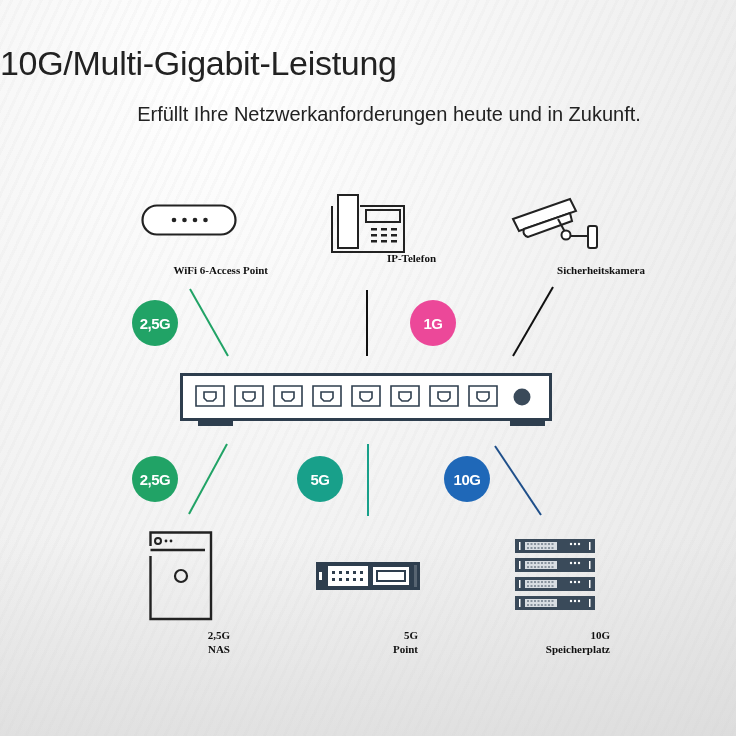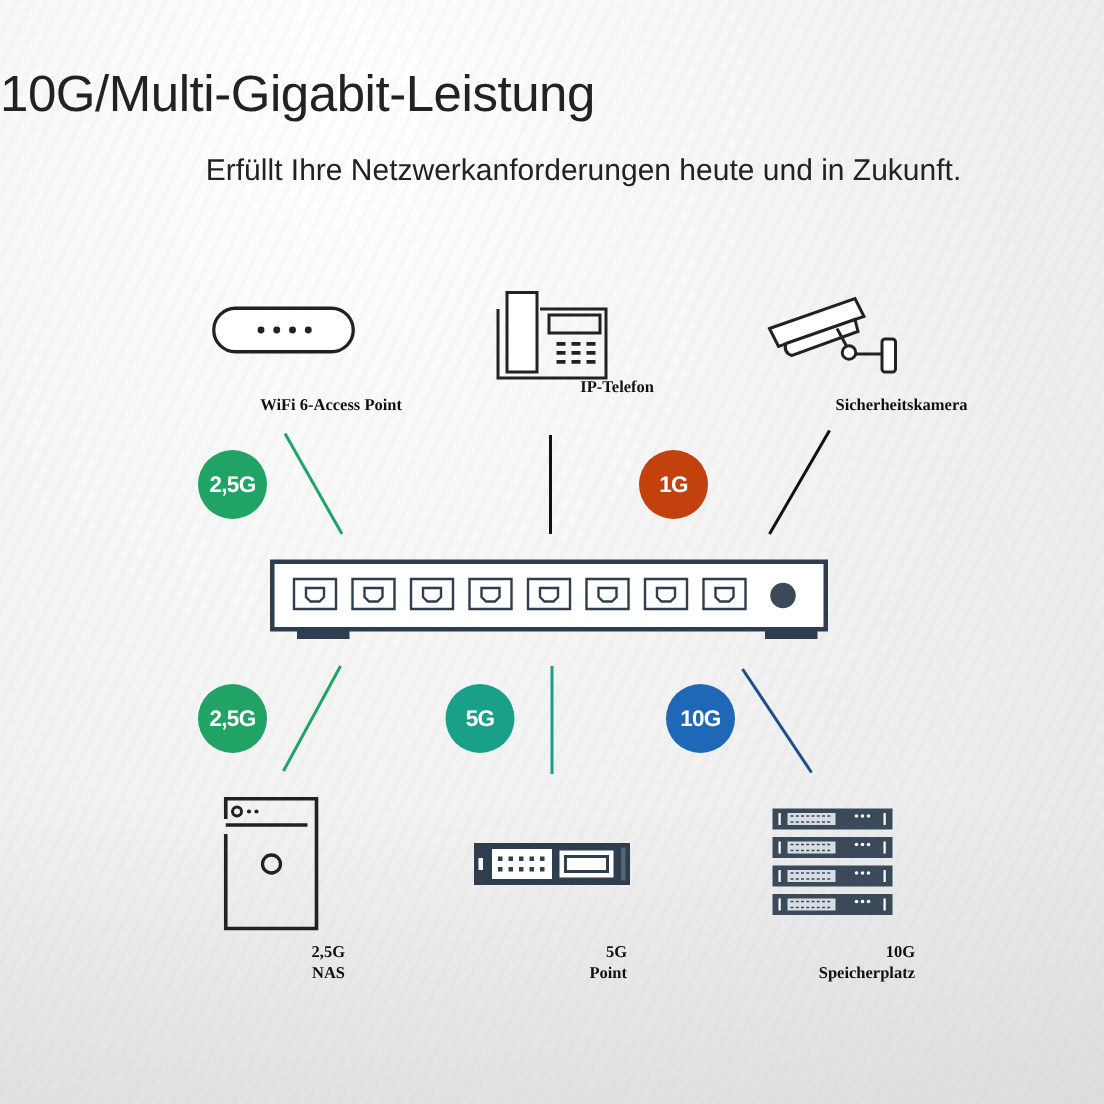--- a/index.html
+++ b/index.html
@@ -72,21 +72,21 @@
 <svg class="abs" style="left:0;top:0" width="736" height="736">
   <line x1="190" y1="289" x2="228" y2="356" stroke="#21a366" stroke-width="2"></line>
   <line x1="367" y1="290" x2="367" y2="356" stroke="#111" stroke-width="2"></line>
   <line x1="553" y1="287" x2="513" y2="356" stroke="#111" stroke-width="2"></line>
   <line x1="227" y1="444" x2="189" y2="514" stroke="#21a366" stroke-width="2"></line>
   <line x1="368" y1="444" x2="368" y2="516" stroke="#18a08a" stroke-width="2"></line>
   <line x1="495" y1="446" x2="541" y2="515" stroke="#1f4f8a" stroke-width="2"></line>
 </svg>
 
 <div class="badge" style="left:132px;top:300px;background:#21a366">2,5G</div>
-<div class="badge" style="left:426px;top:300px;background:#c2410c">1G</div>
+<div class="badge" style="left:410px;top:300px;background:#ec4899">1G</div>
 
 <svg class="abs" style="left:180px;top:373px" width="372" height="56">
   <rect x="1.5" y="1.5" width="369" height="45" fill="#fff" stroke="#2e3e4e" stroke-width="3"></rect>
   <rect x="18" y="46" width="35" height="7" fill="#2e3e4e"></rect>
   <rect x="330" y="46" width="35" height="7" fill="#2e3e4e"></rect>
   <g fill="none" stroke="#2e3e4e" stroke-width="1.6">
     <g transform="translate(16,13)">
         <path d="M0 0 H28 V20 H0 Z"></path>
         <path d="M8 6 H20 V12 L17 15 H11 L8 12 Z"></path>
       </g>

